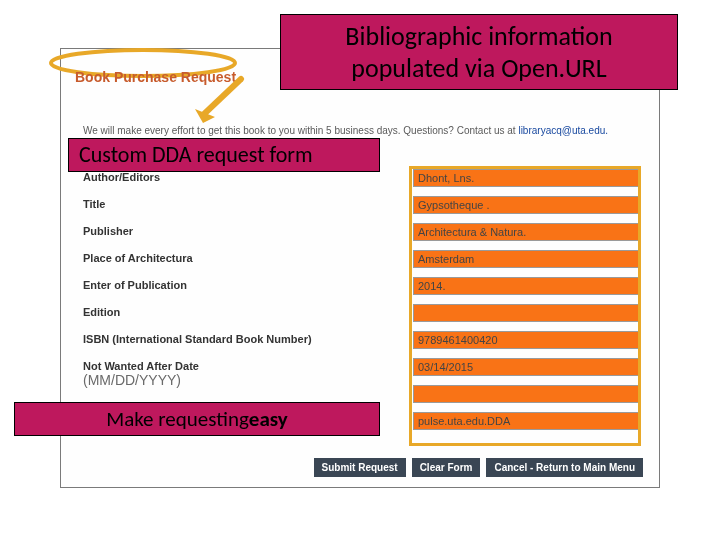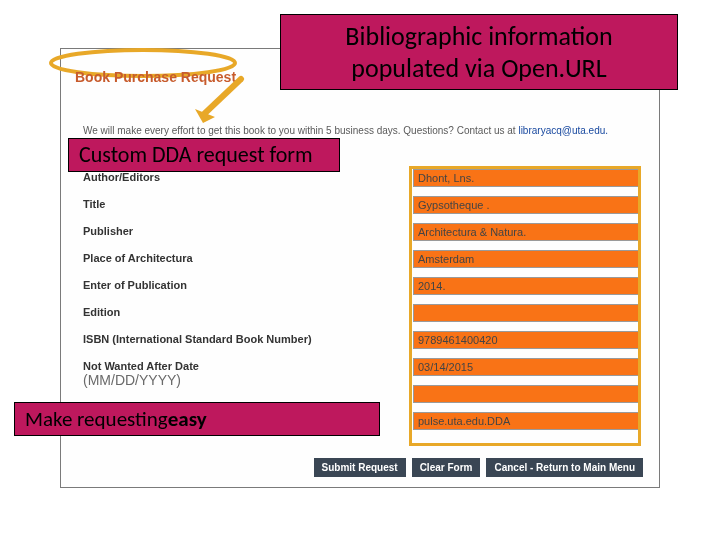--- a/index.html
+++ b/index.html
@@ -138,22 +138,22 @@
     border: 1px solid #000;
     font-family: Calibri, Arial, sans-serif;
     color: #000;
     line-height: 1.25;
     display: flex;
     align-items: center;
     justify-content: center;
     text-align: center;
   }
   .c1 { left: 280px; top: 14px; width: 398px; height: 76px; font-size: 26px; padding: 6px 10px; }
-  .c2 { left: 68px; top: 138px; width: 272px; height: 34px; font-size: 22px; justify-content: flex-start; padding: 0 10px; }
-  .c3 { left: 14px; top: 402px; width: 366px; height: 34px; font-size: 21px; justify-content: flex-start; padding: 0 10px; }
+  .c2 { left: 68px; top: 138px; width: 312px; height: 34px; font-size: 22px; justify-content: flex-start; padding: 0 10px; }
+  .c3 { left: 14px; top: 402px; width: 366px; height: 34px; font-size: 21px; justify-content: center; padding: 0 10px; }
   .c3 b { font-weight: bold; }
 </style>
 </head>
 <body>
 
 <div class="slide-area">
 
   <svg class="yellow-circle" viewBox="0 0 200 36">
     <ellipse cx="100" cy="18" rx="92" ry="13" fill="none" stroke="#E8A828" stroke-width="4"></ellipse>
   </svg>

